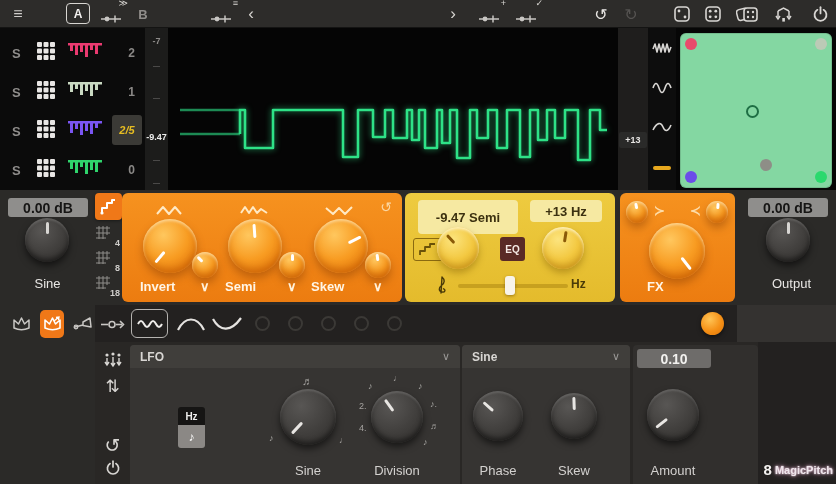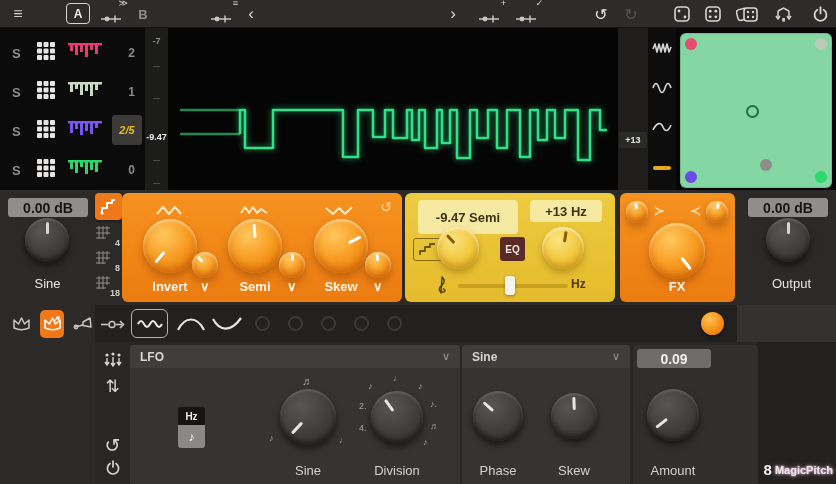--- a/index.html
+++ b/index.html
@@ -63,21 +63,21 @@
   .ptr{position:absolute;inset:0;transform:rotate(var(--a,0deg))}
   .ptr::before{content:"";position:absolute;left:50%;top:9%;width:3px;height:27%;
     margin-left:-1.5px;background:var(--pc,#fff);border-radius:3px}
   .gridcol{position:absolute;left:95px;top:0;width:27px;height:115px}
   .stepbtn{position:absolute;left:0;top:3px;width:27px;height:27px;background:#f07818;
     border-radius:4px;display:flex;align-items:center;justify-content:center;box-shadow:0 1px 3px rgba(0,0,0,.4)}
   .gnum{position:absolute;width:27px;height:22px}
   .gnum span{position:absolute;right:2px;bottom:0;color:#cfcdca;font-weight:bold;font-size:9px}
   .opanel{position:absolute;left:122px;top:3px;width:280px;height:109px;border-radius:6px;
     background:linear-gradient(180deg,#f6921f,#ec7c10)}
-  .opanel .klabel,.fxpanel .klabel{position:absolute;color:#fff5e6;font-size:13px;font-weight:bold;text-align:center}
+  .opanel .klabel,.fxpanel .klabel{position:absolute;color:#fff5e6;font-size:13px;font-weight:bold;}
   .vchev{position:absolute;color:#fff2dc;font-size:13px;font-weight:bold}
   .reset{position:absolute;right:10px;top:6px;color:#fbd7a2;font-size:14px}
   .ypanel{position:absolute;left:405px;top:3px;width:210px;height:109px;border-radius:6px;
     background:linear-gradient(180deg,#eecb40,#e4bb2c)}
   .ybox{position:absolute;background:#f6e9a2;border-radius:4px;color:#3c3110;font-weight:bold;
     font-size:13px;display:flex;align-items:center;justify-content:center}
   .eqbtn{position:absolute;left:95px;top:44px;width:25px;height:24px;background:#5a2a26;border-radius:3px;
     color:#f4e8e4;font-weight:bold;font-size:10px;display:flex;align-items:center;justify-content:center}
   .stepbox{position:absolute;left:8px;top:45px;width:30px;height:23px;border:1.5px solid #8a6a10;
     border-radius:3px;display:flex;align-items:center;justify-content:center}
@@ -673,21 +673,21 @@
           <span class="ptr" style="--a:-48deg;--pc:#e8e6e3"></span>
         </span>
       <span class="blabel" style="left:6px;width:60px">Phase</span>
       <span class="knob kdark" style="left:89px;top:48px;width:46px;height:46px">
           <span class="ptr" style="--a:-2deg;--pc:#e8e6e3"></span>
         </span>
       <span class="blabel" style="left:82px;width:60px">Skew</span>
     </div>
 
     <div class="panel darkpan" style="left:633px;width:125px">
-      <span class="pill" style="left:4px;top:4px;width:74px;height:19px;background:#6e6c6a;color:#f2f1ef">0.09</span>
+      <span class="pill" style="left:4px;top:4px;width:74px;height:19px;background:#6e6c6a;color:#f2f1ef">0.10</span>
       <span class="knob kdark" style="left:14px;top:44px;width:52px;height:52px">
           <span class="ptr" style="--a:-128deg;--pc:#e8e6e3"></span>
         </span>
       <span class="blabel" style="left:8px;width:64px">Amount</span>
     </div>
 
     <div class="corner">
       <span class="logo">
         <span class="l8">8</span>
         <span class="lt">MagicPitch</span>

